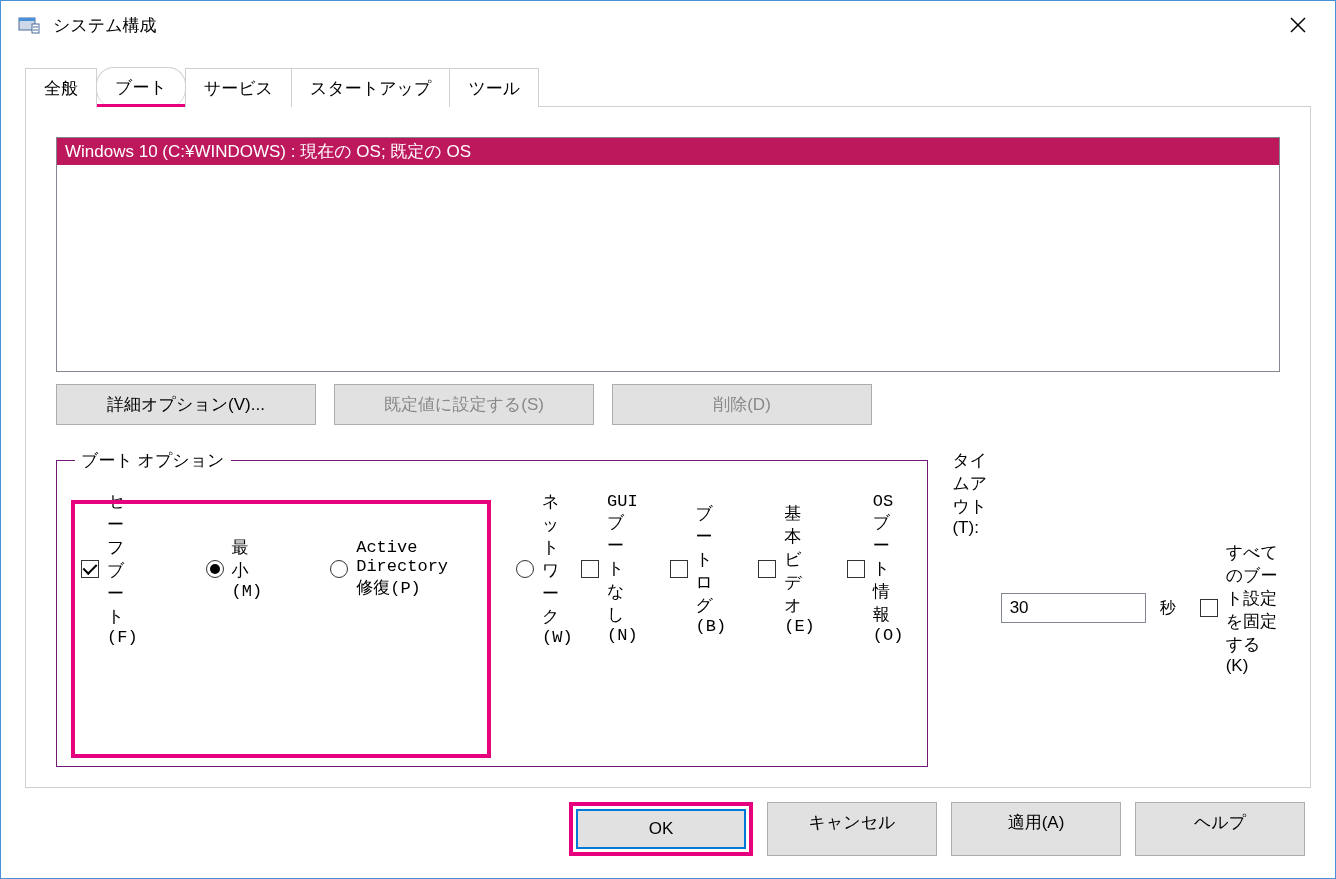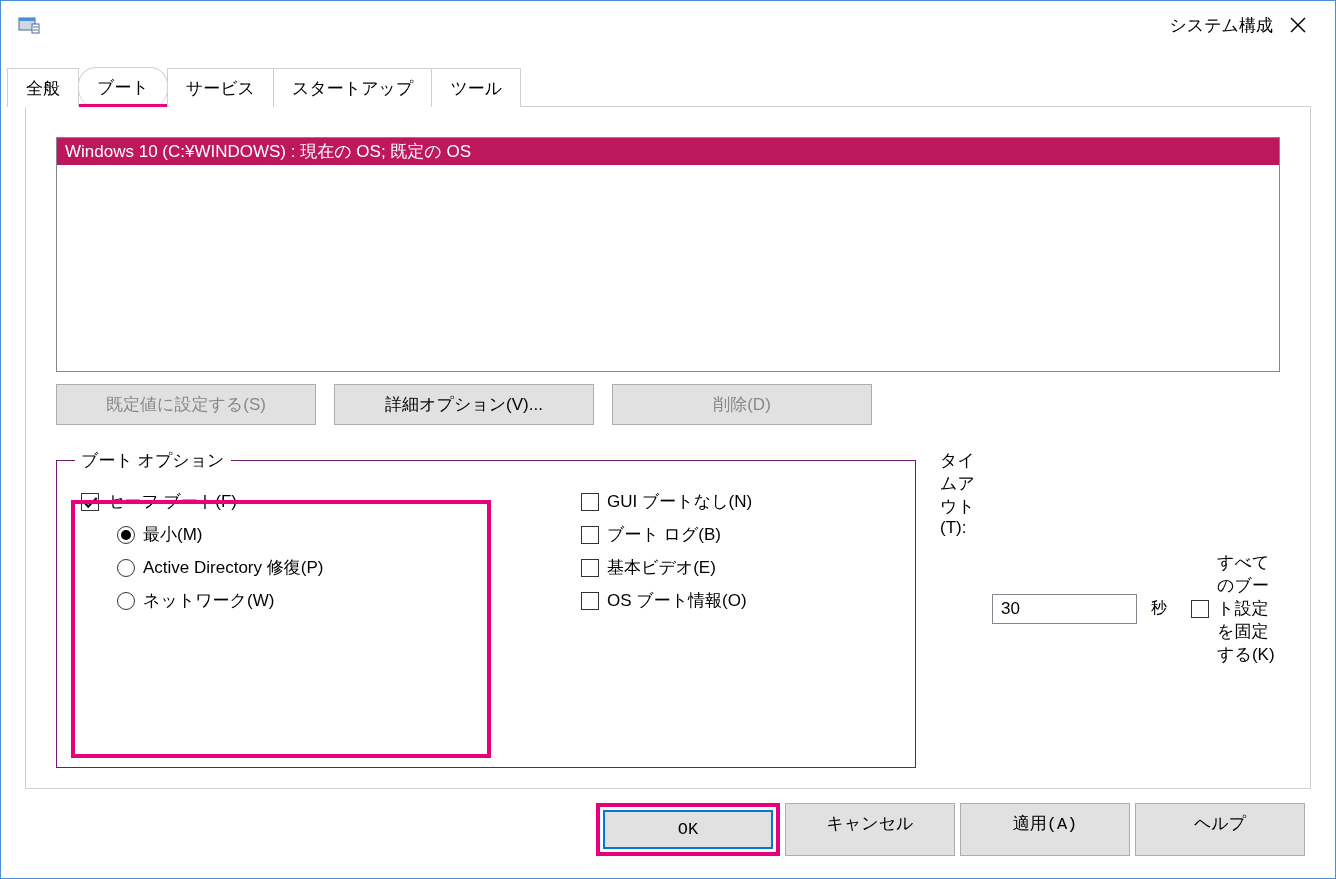--- a/index.html
+++ b/index.html
@@ -18,21 +18,20 @@
       display: flex;
       flex-direction: column;
       background: #ffffff;
     }
     .titlebar {
       height: 48px;
       display: flex;
       align-items: center;
       padding: 0 12px 0 16px;
       background: #ffffff;
-      text-align: right;
     }
     .titlebar .app-icon {
       width: 24px;
       height: 24px;
       margin-right: 12px;
       display: flex;
       align-items: center;
       justify-content: center;
     }
     .titlebar .title {
@@ -44,21 +43,21 @@
       height: 48px;
       display: flex;
       align-items: center;
       justify-content: center;
       cursor: pointer;
       font-size: 20px;
     }
     .tabs-row {
       display: flex;
       align-items: flex-end;
-      padding-left: 6px;
+      padding-left: 24px;
       background: #ffffff;
       position: relative;
       height: 45px;
       margin-top: 12px;
     }
     .tab {
       padding: 8px 18px 7px 18px;
       border: 1px solid #d0d0d0;
       border-bottom: none;
       background: #ffffff;
@@ -137,22 +136,23 @@
       font-size: 17px;
       padding: 0 6px;
       margin-left: -6px;
     }
     .boot-columns {
       display: flex;
       gap: 80px;
     }
     .boot-col {
       display: flex;
-      flex-direction: column;
-      gap: 10px;
+      flex-direction: row;
+      gap: 32px;
+      font-family: Liberation Mono, monospace;
     }
     .check-row, .radio-row {
       display: flex;
       align-items: center;
       gap: 8px;
       font-size: 17px;
     }
     .radio-row { margin-left: 36px; }
     .checkbox, .radio {
       width: 18px;
@@ -198,23 +198,22 @@
     .timeout-input {
       border: 1px solid #828790;
       padding: 4px 8px;
       width: 145px;
       font-size: 17px;
       background: #ffffff;
     }
     .bottom-buttons {
       display: flex;
       justify-content: flex-end;
-      gap: 5px;
+      gap: 14px;
       padding: 0 30px 22px 0;
-      font-family: Liberation Mono, monospace;
     }
     .dlg-btn {
       border: 1px solid #adadad;
       background: #e1e1e1;
       width: 170px;
       padding: 8px 0;
       font-size: 17px;
       text-align: center;
       cursor: pointer;
     }
@@ -261,22 +260,22 @@
     <div class="tab"><span>スタートアップ</span></div>
     <div class="tab"><span>ツール</span></div>
   </div>
 
   <div class="tab-body">
     <div class="os-list">
       <div class="os-item">Windows 10 (C:¥WINDOWS) : 現在の OS; 既定の OS</div>
     </div>
 
     <div class="mid-buttons">
+      <div class="win-btn">詳細オプション(V)...</div>
       <div class="win-btn disabled">既定値に設定する(S)</div>
-      <div class="win-btn">詳細オプション(V)...</div>
       <div class="win-btn disabled">削除(D)</div>
     </div>
 
     <div class="lower-row">
       <fieldset class="boot-options">
         <legend>ブート オプション</legend>
         <div class="highlight-box" style="top:28px;left:14px;width:420px;height:258px;"></div>
         <div class="boot-columns">
           <div class="boot-col" style="width:420px;">
             <div class="check-row">

